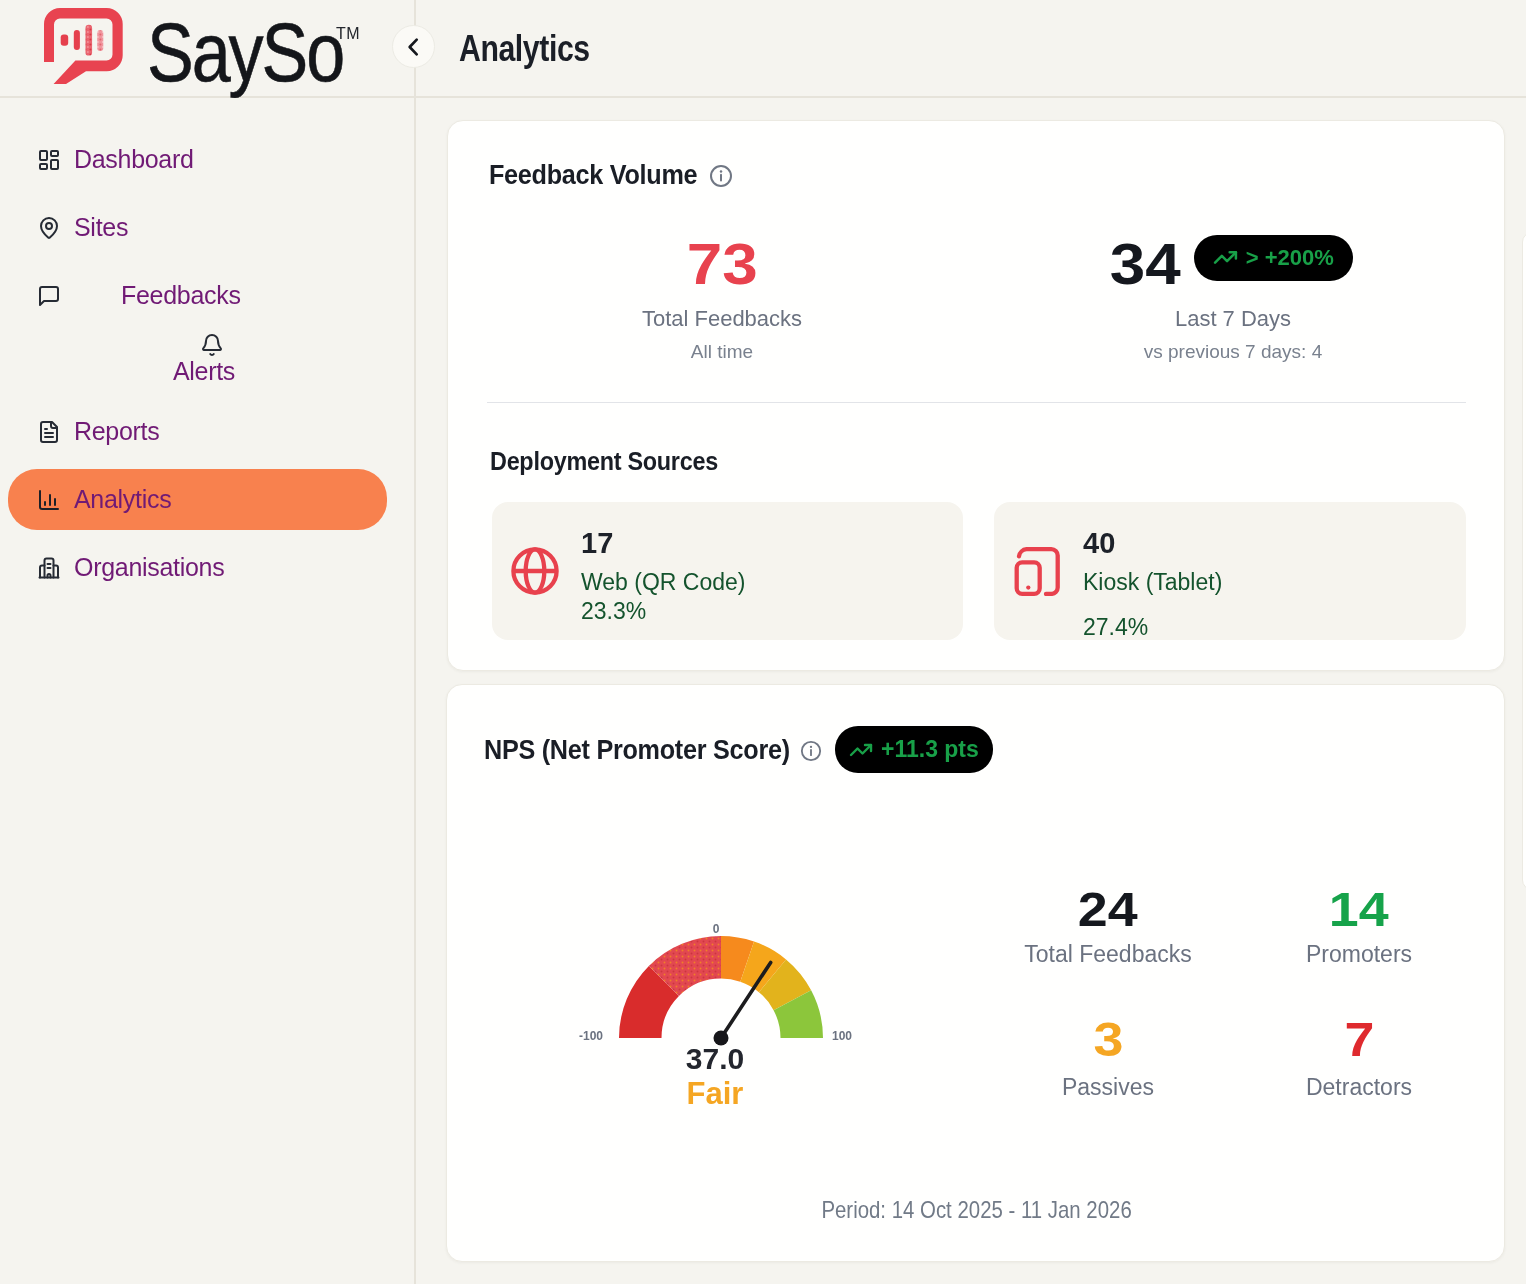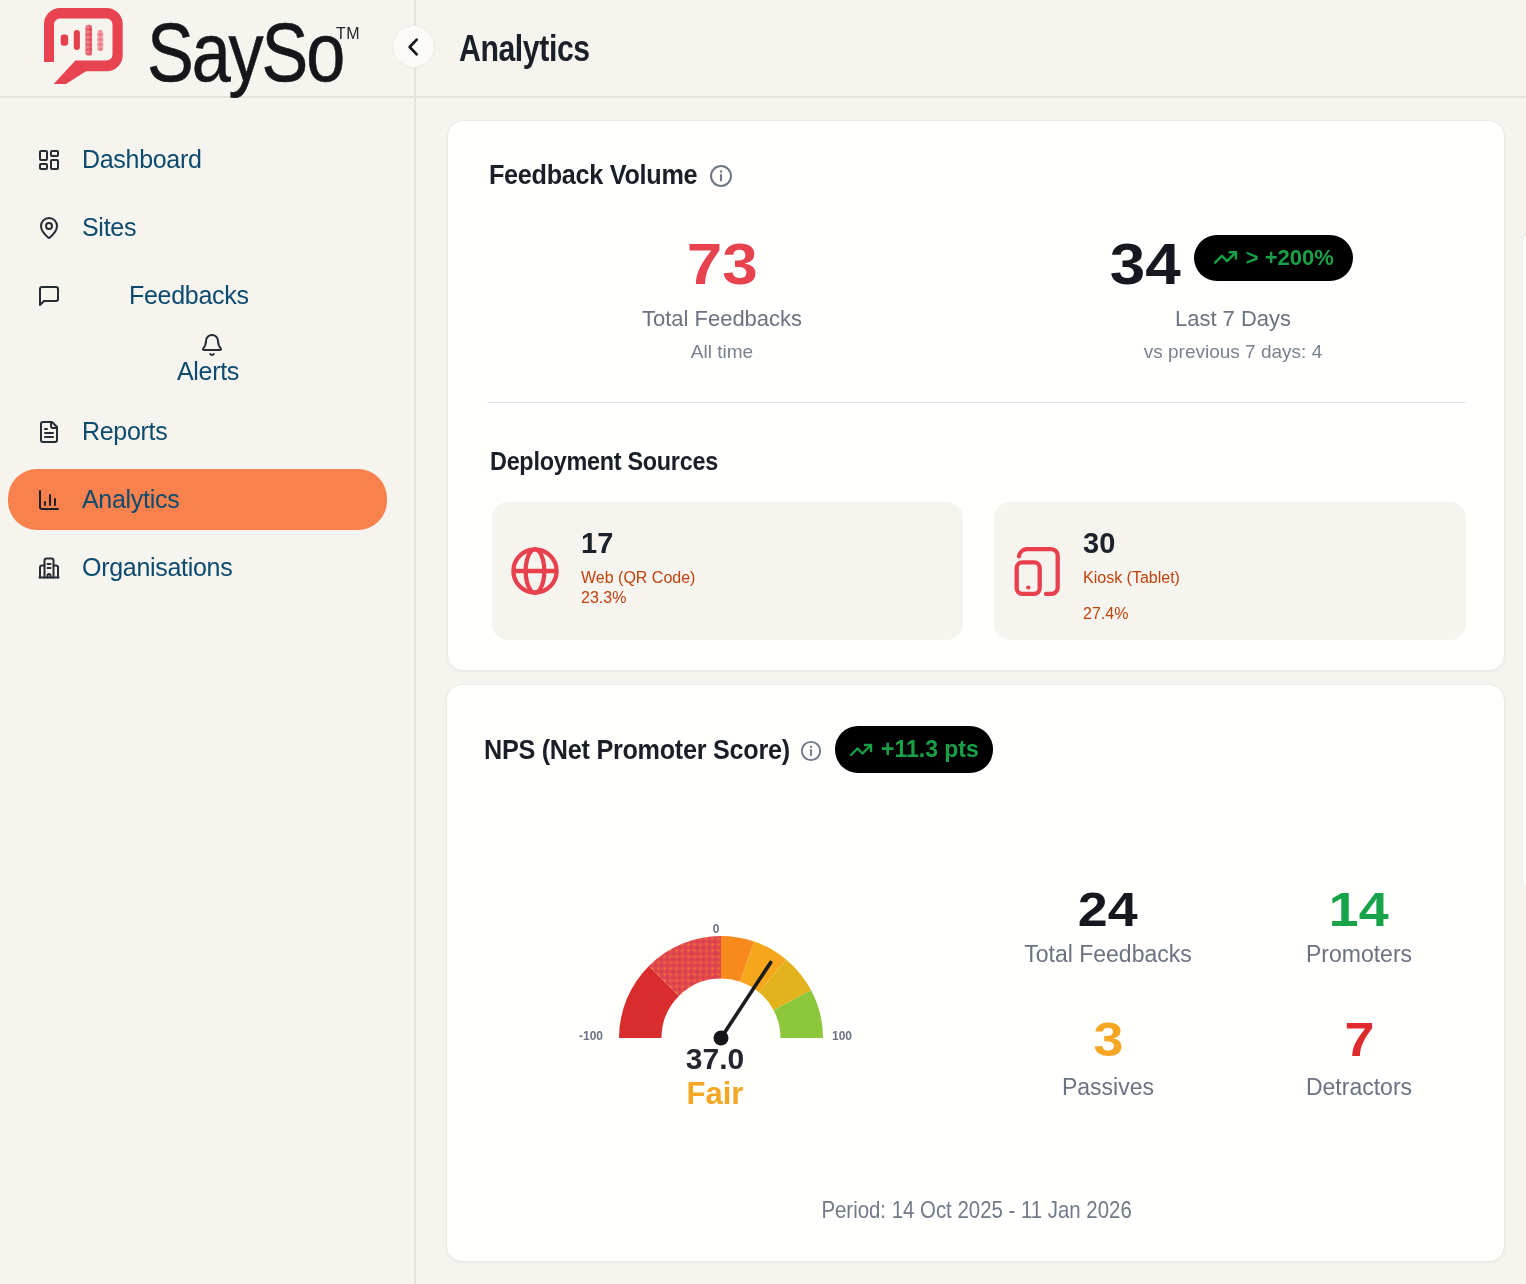--- a/index.html
+++ b/index.html
@@ -16,36 +16,36 @@
 .logo-tm { position:absolute; left:336px; top:25px; font-size:16px; font-weight:400; letter-spacing:0.5px; color:#23262c; }
 .backbtn { position:absolute; left:392px; top:25px; width:43px; height:43px; border-radius:50%;
   background:#fbfaf6; border:1.5px solid #ecebe4; z-index:6; display:flex; align-items:center; justify-content:center; }
 .pgtitle { position:absolute; left:459px; top:28px; font-size:36px; font-weight:700; color:#1b1f27;
   letter-spacing:-0.5px; z-index:6; transform:scaleX(0.84); transform-origin:left top;}
 
 .sidebar { position:absolute; left:0; top:98px; width:414px; height:1186px; background:#f5f4ef; }
 .mitem { position:absolute; left:8px; width:379px; height:61px; border-radius:29px;
   display:flex; align-items:center; }
 .mitem svg { margin-left:29px; flex:none; }
-.mitem span { margin-left:21px; font-size:25px; color:#0c4a6e; letter-spacing:-0.3px;text-align:right; }
+.mitem span { margin-left:13px; font-size:25px; color:#701a75; letter-spacing:-0.3px;text-align:right; }
 .mitem.active { background:#f8814e; }
 
 .card { position:absolute; background:#fffffe; border:1px solid #eceae2; border-radius:16px;
   box-shadow:0 1px 3px rgba(60,55,40,0.05); }
 .card1 { left:447px; top:120px; width:1058px; height:551px; }
 .card2 { left:446px; top:684px; width:1059px; height:578px; }
 .ctitle { position:absolute; font-size:28px; font-weight:700; color:#1a1e26; letter-spacing:-0.3px; transform:scaleX(0.9); transform-origin:left top; }
 .statnum { font-size:58px; font-weight:700; letter-spacing:0; transform:scaleX(1.1); }
 .slabel { font-size:22px; color:#6b7280; }
 .sublabel { font-size:19px; color:#79818e; }
 .badge { display:inline-flex; align-items:center; background:#000000; border-radius:23px;
   font-weight:700; color:#18a048; }
 .dsbox { position:absolute; background:#f6f4ee; border-radius:16px; top:381px; height:138px; }
 .dsnum { font-size:29px; font-weight:700; color:#1d2129; }
-.dslab { font-size:16px; color:#c2410c; }
+.dslab { font-size:23px; color:#14532d; }
 .npsnum { font-size:48px; font-weight:700; transform:scaleX(1.12); }
 .npslab { font-size:23px; color:#6b7280; }
 .ctr { text-align:center; }
 .statnum,.npsnum { display:inline-block; }
 .sliver { position:absolute; left:1522px; top:232px; width:20px; height:658px;
   background:#fffffe; border:1px solid #eceae2; border-radius:16px; }
 </style>
 </head>
 <body>
 <div class="vline"></div>
@@ -188,21 +188,21 @@
       <div class="dslab" style="margin-top:2px;">23.3%</div>
     </div>
   </div>
   <div class="dsbox" style="left:546px; width:472px;">
     <svg class="abs" style="left:19px; top:44px;" width="50" height="50" viewBox="0 0 50 50" fill="none" stroke="#e8414d" stroke-width="4.3" stroke-linecap="round" stroke-linejoin="round">
         <rect x="3.7" y="16.3" width="23" height="31.5" rx="5.5"></rect>
         <path d="M6 10.3 A8.3 8.3 0 0 1 13.5 3.2 H38.3 A6.4 6.4 0 0 1 44.7 9.6 V41.5 A6.4 6.4 0 0 1 38.3 47.9 H33"></path>
         <path d="M15.3 41.6h.01"></path>
       </svg>
     <div class="abs" style="left:89px; top:25px;">
-      <div class="dsnum">30</div>
+      <div class="dsnum">40</div>
       <div class="dslab" style="margin-top:9px;">Kiosk (Tablet)</div>
       <div class="dslab" style="margin-top:18px;">27.4%</div>
     </div>
   </div>
 </div>
 
 <div class="card card2">
   <div class="ctitle" style="left:37px; top:49px;">NPS (Net Promoter Score)</div>
   <svg class="abs" style="left:353px; top:55px;" width="22" height="22" viewBox="0 0 24 24" fill="none" stroke="#707784" stroke-width="2">
       <circle cx="12" cy="12" r="10"></circle>

